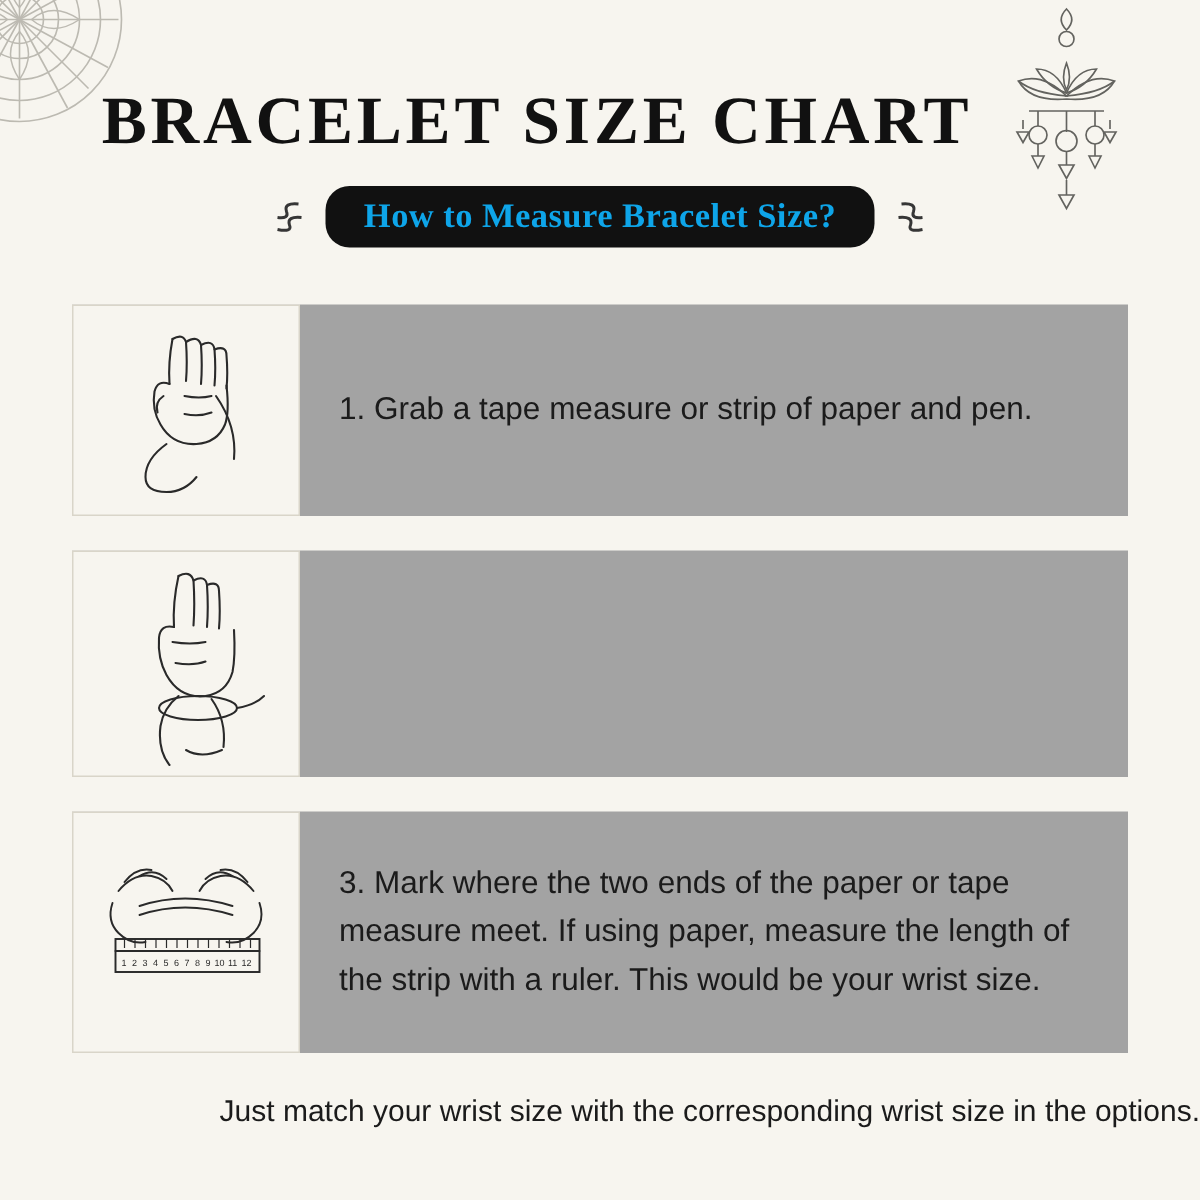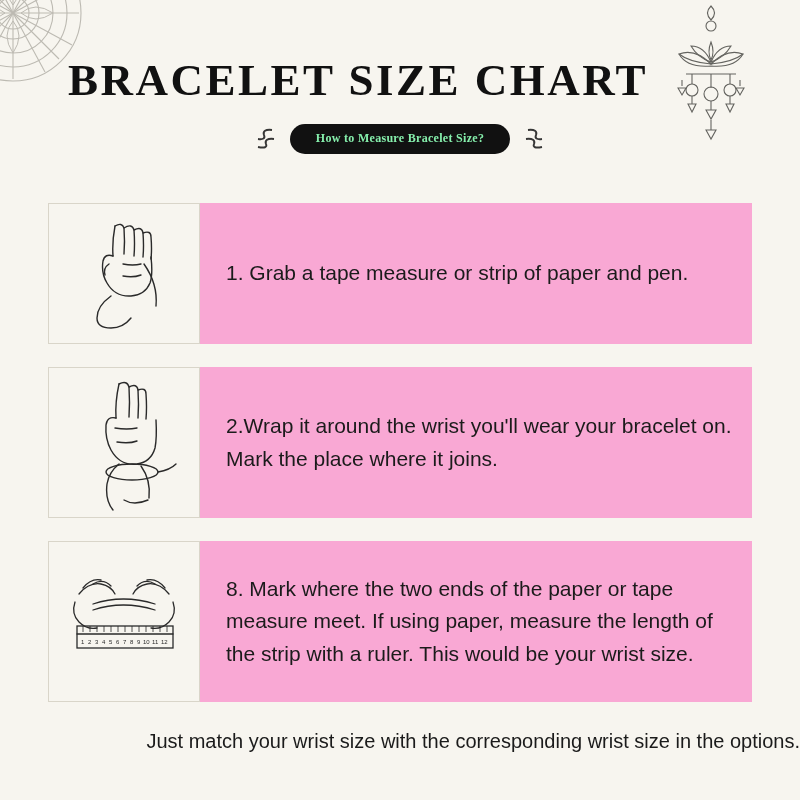--- a/index.html
+++ b/index.html
@@ -63,41 +63,41 @@
     justify-content: center;
     gap: 12px;
   }
   .flourish {
     width: 26px;
     height: 26px;
     opacity: 0.9;
   }
   .pill {
     background: #111;
-    color: #86efac;
+    color: #0ea5e9;
     border-radius: 16px;
     padding: 7px 26px 8px 26px;
     font-family: "Liberation Serif", serif;
-    font-size: 12px;
+    font-size: 23px;
     font-weight: 700;
     letter-spacing: 0.3px;
     white-space: nowrap;
   }
 
   
   .steps {
     position: absolute;
     top: 203px;
     left: 48px;
     width: 704px;
   }
   .step {
     display: flex;
     align-items: stretch;
-    background: #f9a8d4;
+    background: #a3a3a3;
     margin-bottom: 23px;
   }
   .step-illo {
     width: 152px;
     flex: 0 0 152px;
     background: #f7f5ef;
     border: 1px solid #d9d5c9;
     box-sizing: border-box;
     display: flex;
     align-items: center;
@@ -259,21 +259,20 @@
           <path d="M66 60 q12 2 22 0"></path>
           <path d="M68 74 q12 2 20 -1"></path>
           <path d="M70 96 q-10 8 -12 20 q-2 16 6 26"></path>
           <path d="M92 98 q10 14 8 32"></path>
           <ellipse cx="83" cy="104" rx="26" ry="8"></ellipse>
           <path d="M109 104 q12 -2 18 -8"></path>
           <path d="M99 132 q-14 6 -24 0"></path>
         </g>
       </svg>
     </div>
-    <div class="step-text">2.Wrap it around the wrist you'll wear your bracelet on. Mark the place where it joins.</div>
   </div>
 
   <div class="step" id="step-3">
     <div class="step-illo">
       <svg viewBox="0 0 150 160" width="150" height="160">
         <g fill="none" stroke="#2a2a2a" stroke-width="1.3" stroke-linecap="round">
 
           <path d="M30 52 q10 -12 22 -10 q10 2 14 10"></path>
           <path d="M26 60 q-4 12 4 20 q8 8 18 6"></path>
           <path d="M34 46 q8 -10 18 -8"></path>
@@ -314,18 +313,18 @@
             <text x="67" y="102">6</text>
           <text x="74" y="102">7</text>
             <text x="81" y="102">8</text>
             <text x="88" y="102">9</text>
           <text x="94" y="102">10</text>
             <text x="103" y="102">11</text>
             <text x="112" y="102">12</text>
         </g>
       </svg>
     </div>
-    <div class="step-text">8. Mark where the two ends of the paper or tape measure meet. If using paper, measure the length of the strip with a ruler. This would be your wrist size.</div>
+    <div class="step-text">3. Mark where the two ends of the paper or tape measure meet. If using paper, measure the length of the strip with a ruler. This would be your wrist size.</div>
   </div>
 
 </div>
 
 <div class="footer">Just match your wrist size with the corresponding wrist size in the options.</div>
 
 </body></html>

